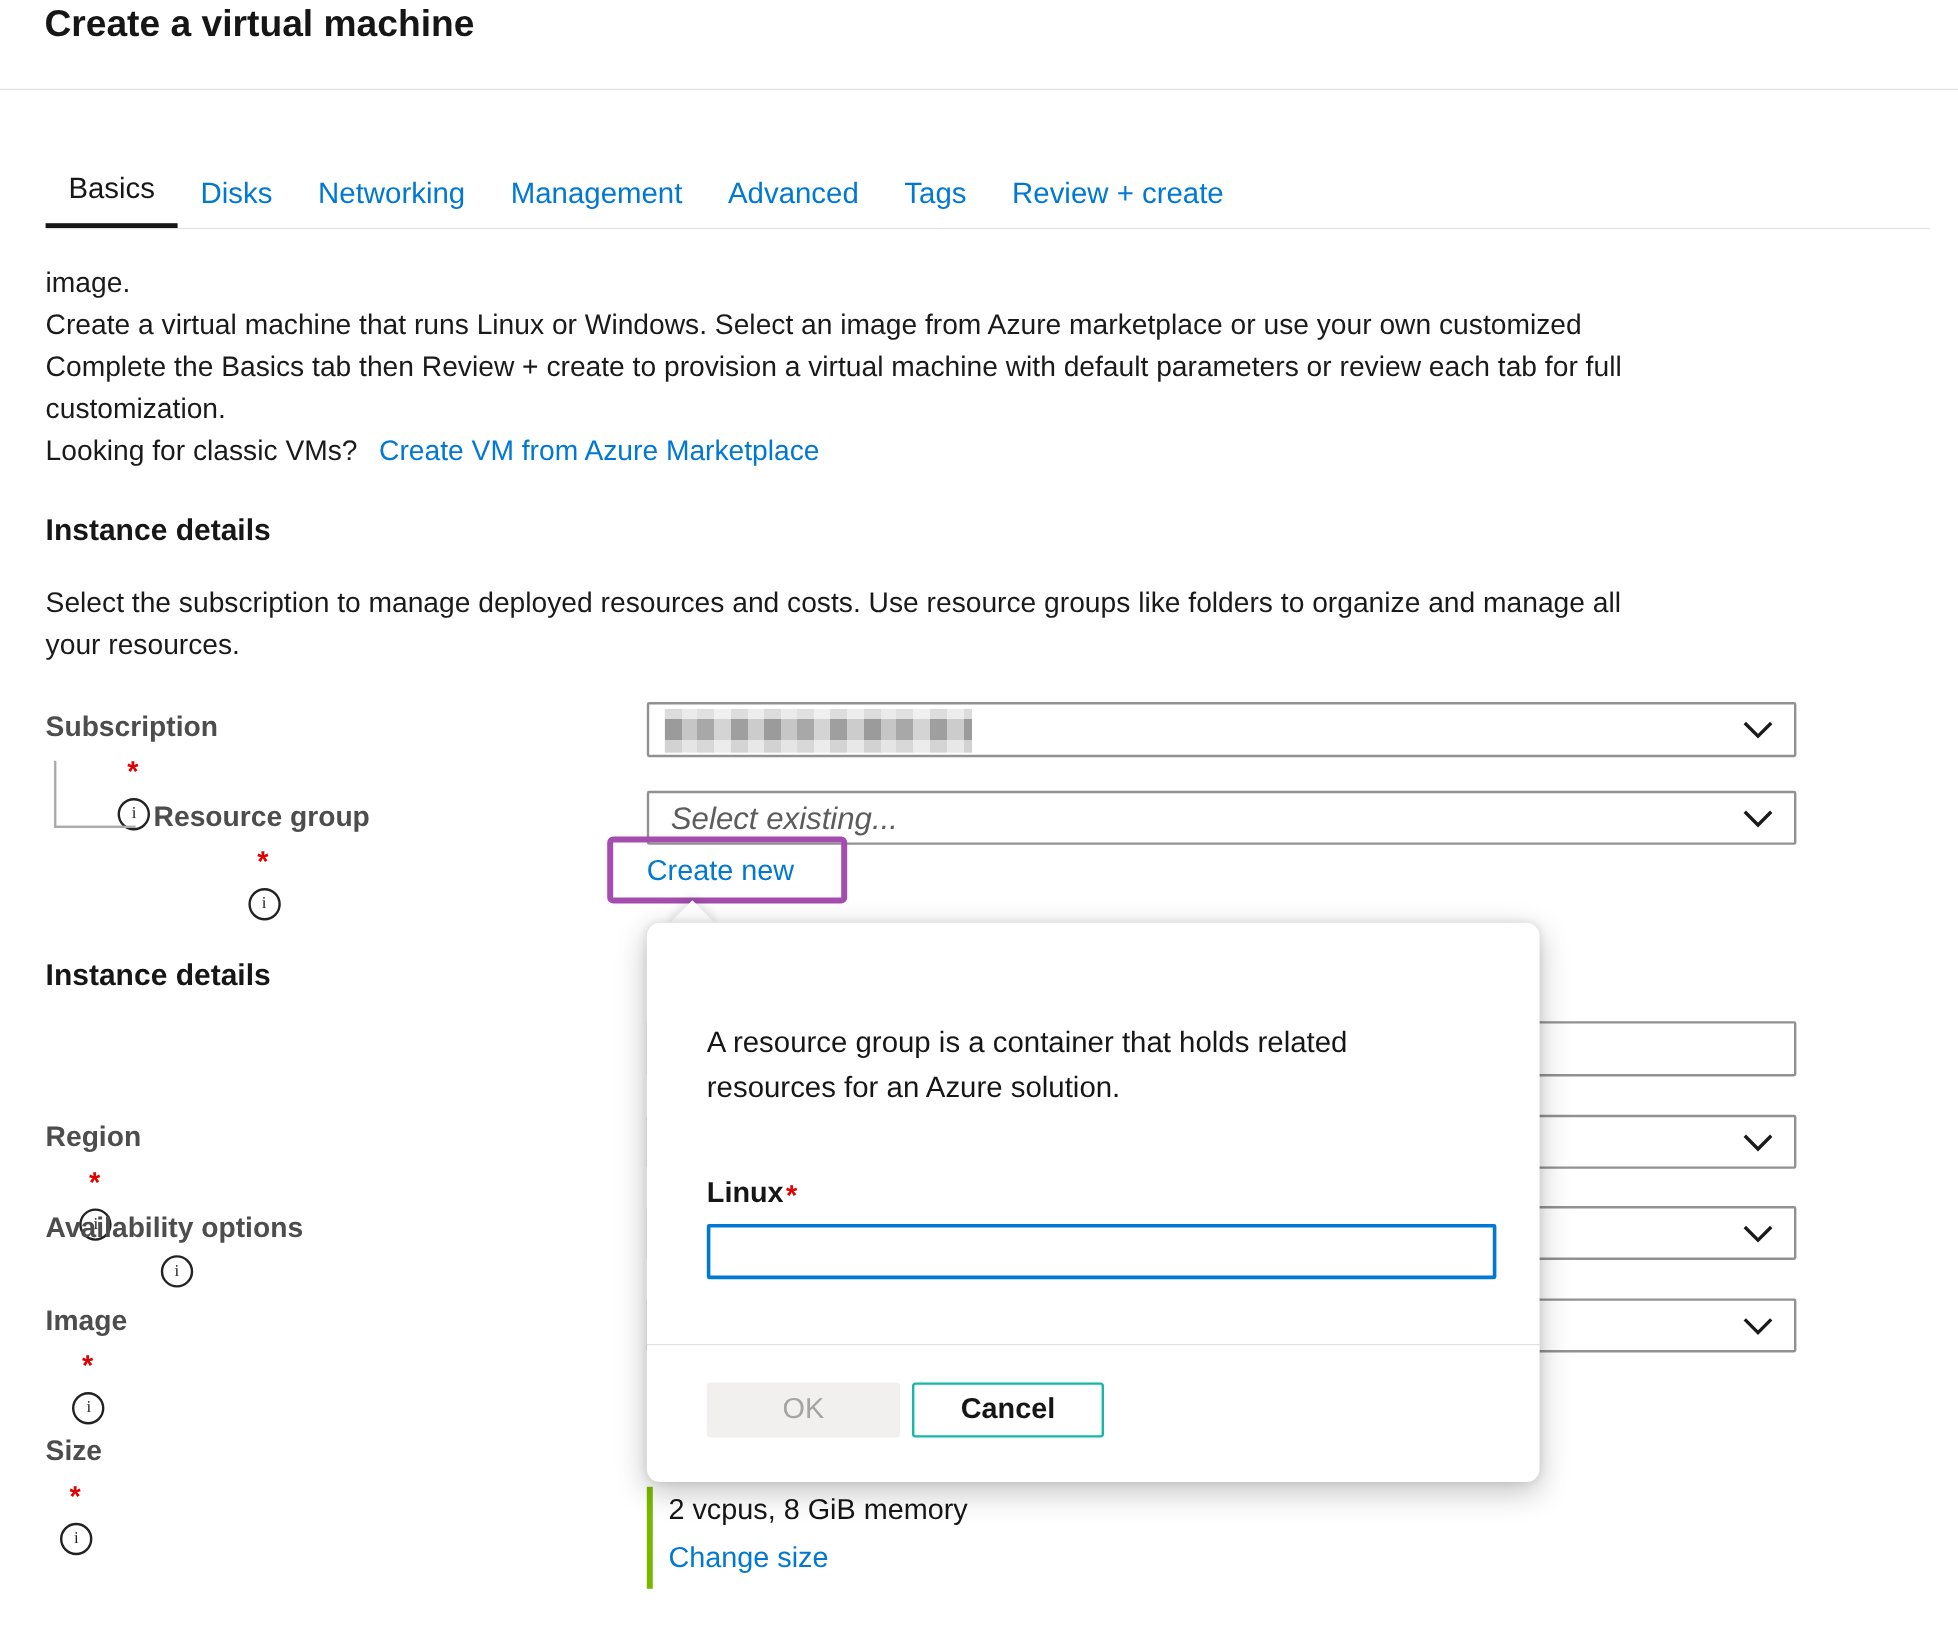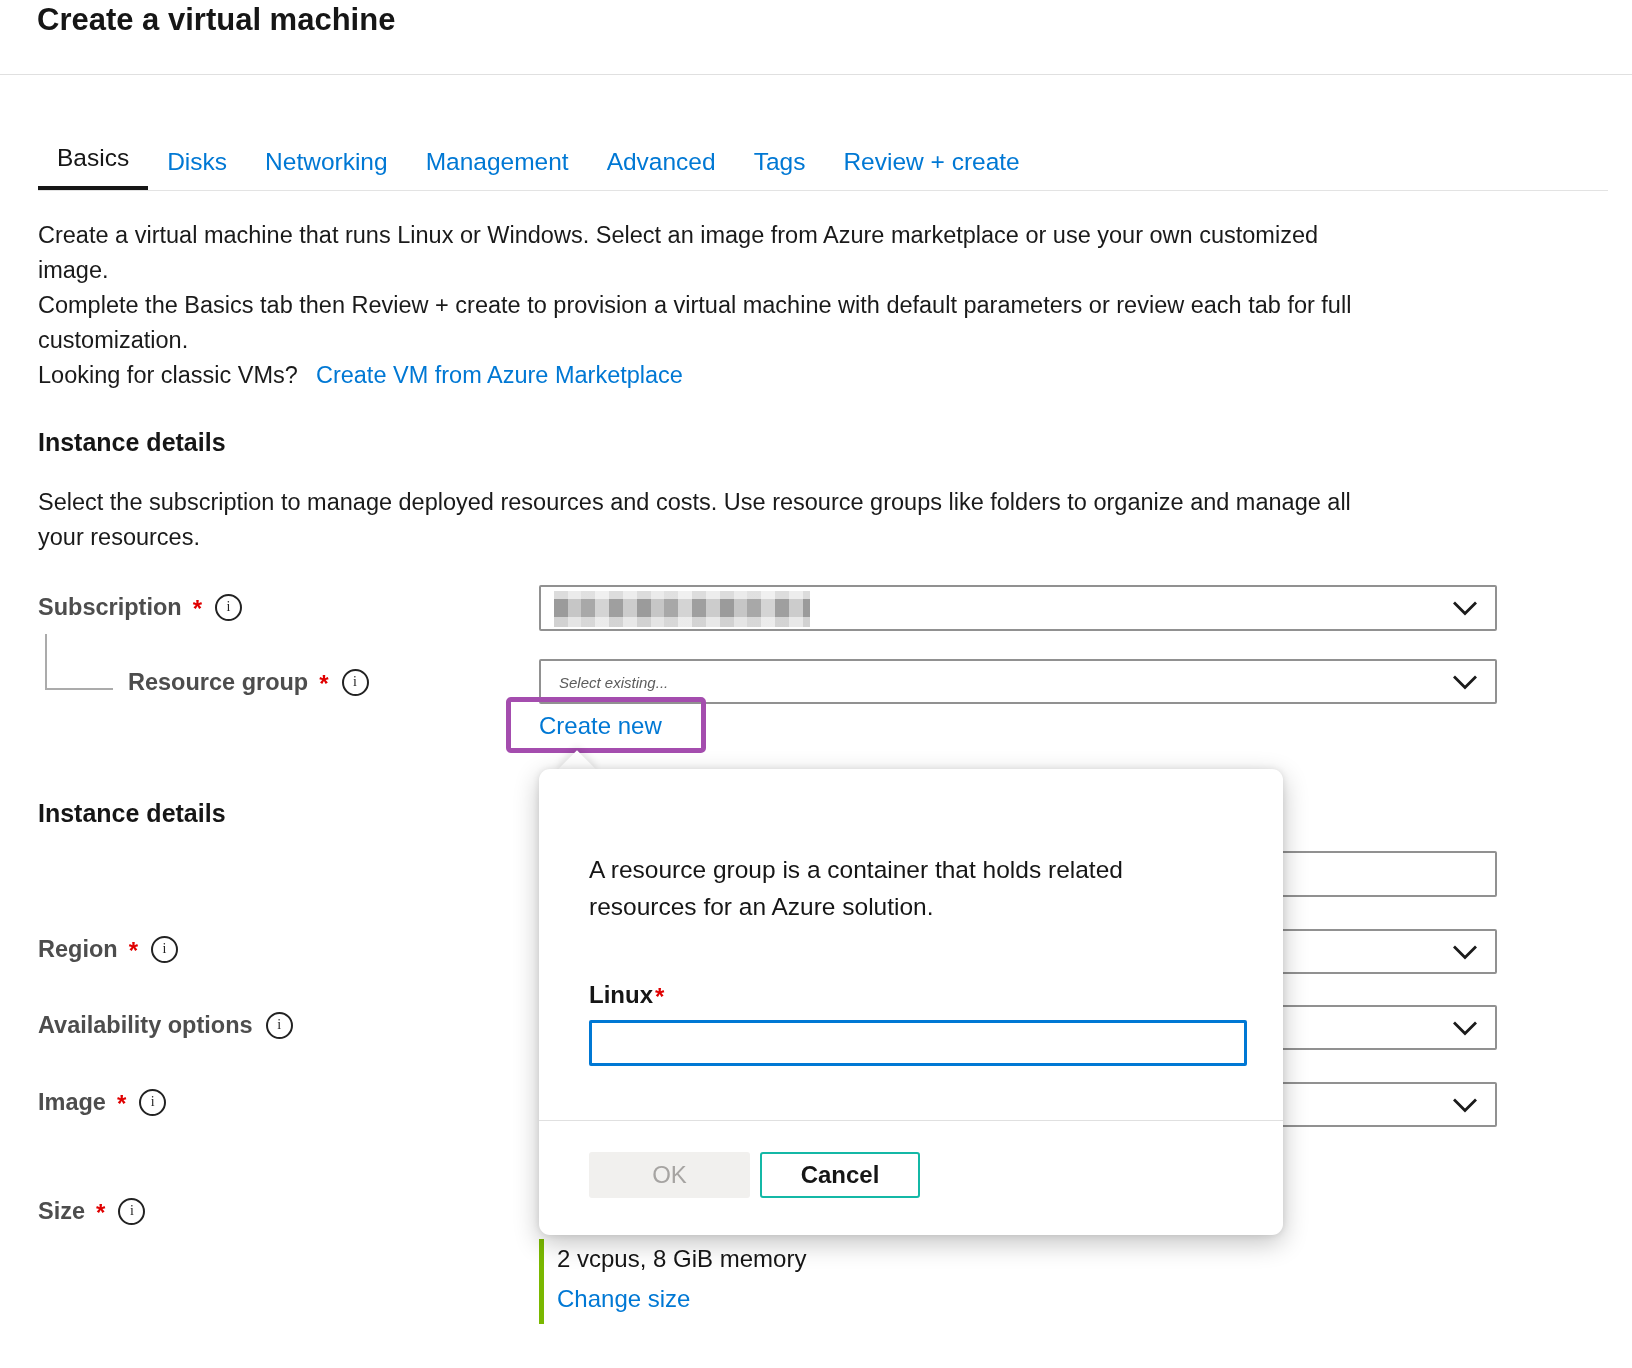--- a/index.html
+++ b/index.html
@@ -19,30 +19,30 @@
   .intro{position:absolute;left:38px;top:218px;font-size:23.5px;line-height:35px;color:#1a1a1a;}
   .intro .line{white-space:nowrap;}
   .link{color:#0078d4;cursor:pointer;text-decoration:none;}
   .classic-link{margin-left:18px;}
 
   .section-heading{position:absolute;left:38px;font-size:25px;font-weight:700;color:#161616;}
   .project-desc{position:absolute;left:38px;top:485px;font-size:23.5px;line-height:35px;}
   .project-desc .line{white-space:nowrap;}
 
   
-  .field-label{position:absolute;display:flex;align-items:center;gap:9px;font-size:23.5px;font-weight:600;color:#4d4d4d;height:30px;}
+  .field-label{position:absolute;display:flex;align-items:center;gap:9px;font-size:23.5px;font-weight:600;color:#4d4d4d;height:30px;flex-direction:column;}
   .req{color:#e00000;font-weight:700;font-size:24px;margin-left:2px;position:relative;top:2px;}
   .req::after{content:"*";}
   .info-icon{width:23px;height:23px;border:2px solid #222;border-radius:50%;display:inline-flex;align-items:center;justify-content:center;color:#222;font-size:14px;font-weight:400;margin-left:4px;flex:none;cursor:pointer;font-family:"Liberation Serif",serif;}
   .info-icon::after{content:"i";}
 
   
   .dd{position:absolute;left:539px;width:958px;background:#fff;border:2px solid #919191;border-radius:2px;box-sizing:border-box;cursor:pointer;}
   .chev{position:absolute;right:16px;top:50%;transform:translateY(-50%);}
-  .placeholder{position:absolute;left:18px;top:50%;transform:translateY(-50%);font-style:italic;color:#5c5c5c;font-size:15px;}
+  .placeholder{position:absolute;left:18px;top:50%;transform:translateY(-50%);font-style:italic;color:#5c5c5c;font-size:26px;}
   .redacted{position:absolute;left:13px;top:4px;width:256px;height:36px;
     background:
       linear-gradient(180deg, rgba(255,255,255,0.65) 0 8px, rgba(255,255,255,0) 8px 26px, rgba(255,255,255,0.55) 26px 36px),
       repeating-linear-gradient(90deg,#9b9b9b 0 14px,#c6c6c6 14px 27px,#a8a8a8 27px 41px,#d4d4d4 41px 55px,#9f9f9f 55px 69px,#cccccc 69px 83px);
   }
 
   
   .conn-v{position:absolute;left:45px;top:634px;width:2px;height:56px;background:#ababab;}
   .conn-h{position:absolute;left:45px;top:688px;width:68px;height:2px;background:#ababab;}
 
@@ -81,22 +81,22 @@
     <div class="tab">Disks</div>
     <div class="tab">Networking</div>
     <div class="tab">Management</div>
     <div class="tab">Advanced</div>
     <div class="tab">Tags</div>
     <div class="tab">Review + create</div>
   </nav>
   <div class="tabs-underline"></div>
 
   <div class="intro">
+    <div class="line">image.</div>
     <div class="line">Create a virtual machine that runs Linux or Windows. Select an image from Azure marketplace or use your own customized</div>
-    <div class="line">image.</div>
     <div class="line">Complete the Basics tab then Review + create to provision a virtual machine with default parameters or review each tab for full</div>
     <div class="line">customization.</div>
     <div class="line">
       <span>Looking for classic VMs?</span><a class="link classic-link">Create VM from Azure Marketplace</a>
     </div>
   </div>
 
   <div class="section-heading" style="top:428px;">Instance details</div>
   <div class="project-desc">
     <div class="line">Select the subscription to manage deployed resources and costs. Use resource groups like folders to organize and manage all</div>

